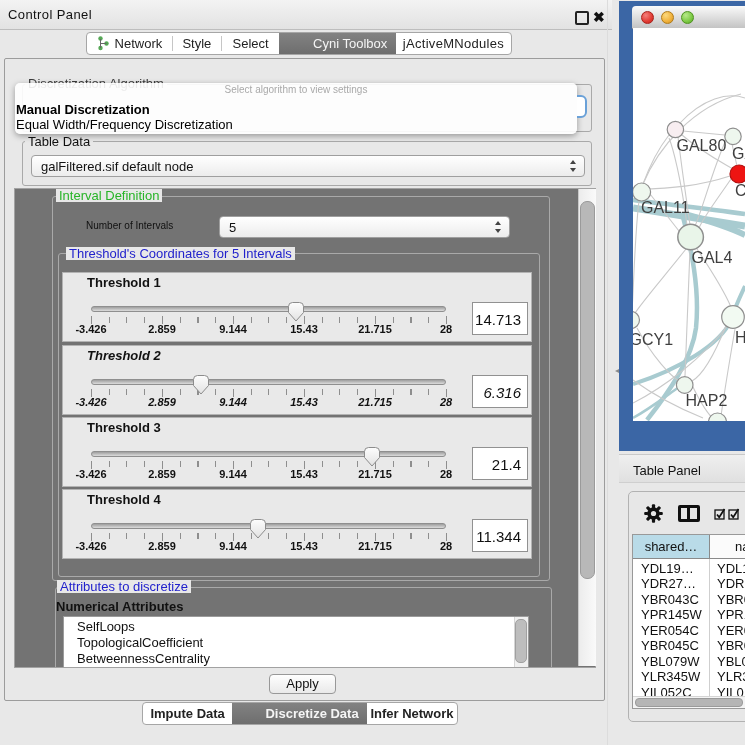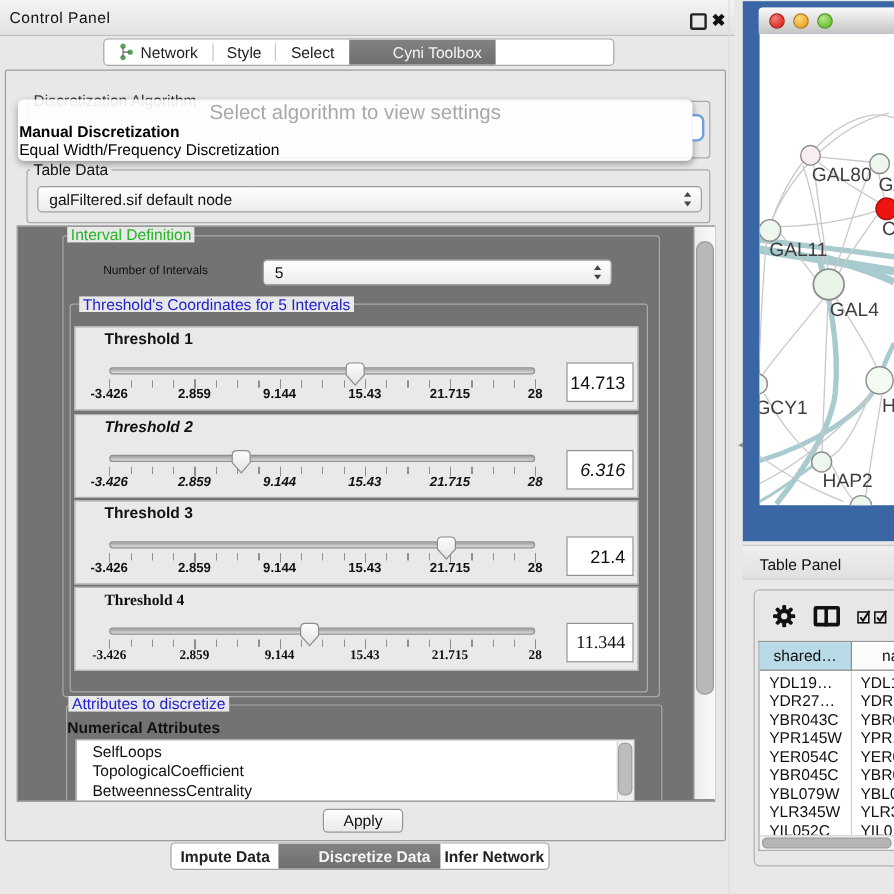--- a/index.html
+++ b/index.html
@@ -37,20 +37,21 @@
         <circle cx="3.5" cy="2.5" r="2.2" fill="#55a855"></circle>
         <circle cx="3.5" cy="12" r="2.2" fill="#55a855"></circle>
         <circle cx="9.5" cy="7.5" r="2.2" fill="#55a855"></circle>
         <path d="M3.5 3 V12 M3.5 7.5 H9.5" stroke="#666" stroke-width="1" fill="none"></path>
       </svg>Network</div>
   <div class="sp"></div>
   <div style="width:51px;">Style</div>
   <div class="sp"></div>
   <div style="width:61px;">Select</div>
   <div class="sel" style="width:97px;">Cyni Toolbox</div>
+  <div style="width:122px;letter-spacing:0.3px;">jActiveMNodules</div>
 </div>
 
 <div class="abs" style="left:4px;top:58px;width:599px;height:641px;background:#e8e8e8;border:1px solid #9c9c9c;border-radius:2px;"></div>
 
 <div class="grp" style="left:22px;top:84px;width:568px;height:46px;"></div>
 <div class="glbl" style="left:25px;top:77px;color:#3a3a3a;">Discretization Algorithm</div>
 <div class="abs" style="left:577px;top:93px;width:11px;height:27px;overflow:hidden;z-index:6;">
     <div class="abs" style="left:-34px;top:2px;width:40px;height:19px;border:2.5px solid #6aa1d8;border-radius:6px;background:#fff;"></div>
   </div>
 
@@ -134,21 +135,21 @@
             <defs>
               <linearGradient id="thg" x1="0" y1="0" x2="0" y2="1">
                 <stop offset="0" stop-color="#fdfdfd"></stop>
                 <stop offset="1" stop-color="#e2e2e2"></stop>
               </linearGradient>
             </defs>
             <path d="M1.5,5.5 q0,-4 4,-4 h7 q4,0 4,4 v6 l-7.5,8.5 l-7.5,-8.5 z" fill="url(#thg)" stroke="#8c8c8c"></path>
           </svg></div>
     <div class="vbox">21.4</div>
   </div>
-  <div class="tpanel" style="left:47px;top:299.5px;font-family:Liberation Serif, serif;">
+  <div class="tpanel" style="left:47px;top:299.5px;">
     <div class="tl">Threshold 4</div>
     <div class="track"></div>
         <div class="minor"></div>
         <div class="major"></div>
     <span class="slbl" style="left:28px;">-3.426</span>
         <span class="slbl" style="left:99px;">2.859</span>
         <span class="slbl" style="left:170px;">9.144</span>
         <span class="slbl" style="left:241px;">15.43</span>
         <span class="slbl" style="left:312px;">21.715</span>
         <span class="slbl" style="left:383px;">28</span>
@@ -180,21 +181,21 @@
 
 <div class="abs" style="left:269px;top:674px;width:65px;height:18px;border:1px solid #989898;border-radius:4px;background:linear-gradient(#fefefe,#e9e9e9);font-size:13px;text-align:center;line-height:18px;">Apply</div>
 
 <div class="seg" style="left:142px;top:702px;width:314px;font-weight:bold;">
   <div style="width:97px;">Impute Data</div>
   <div class="sel" style="width:119px;">Discretize Data</div>
   <div style="width:98px;">Infer Network</div>
 </div>
 
 <div class="abs" style="left:15px;top:83px;width:562px;height:51px;background:rgba(255,255,255,0.9);border-radius:5px;box-shadow:0 2px 6px rgba(0,0,0,0.35);z-index:5;">
-  <div class="abs" style="left:0;top:1px;width:562px;text-align:center;font-size:17px;color:#a9a9a9;">Select algorithm to view settings</div>
+  <div class="abs" style="left:0;top:1px;width:562px;text-align:center;font-size:10px;color:#a9a9a9;">Select algorithm to view settings</div>
   <div class="abs" style="left:1px;top:19px;font-size:13px;font-weight:bold;color:#000;">Manual Discretization</div>
   <div class="abs" style="left:1px;top:34px;font-size:13px;color:#000;">Equal Width/Frequency Discretization</div>
 </div>
 
 <div class="abs" style="left:607px;top:0;width:1px;height:745px;background:#dcdcdc;"></div>
 <div class="abs" style="left:615px;top:369px;width:0;height:0;border-top:2.5px solid transparent;border-bottom:2.5px solid transparent;border-right:4.5px solid #8a8a8a;"></div>
 
 <div class="abs" style="left:619px;top:1px;width:126px;height:450px;background:#3b66a5;">
   <div class="abs" style="left:13px;top:5px;width:113px;height:22px;background:linear-gradient(#fafafa,#c4c4c4);border-bottom:1px solid #8e8e8e;border-top-left-radius:4px;">
     <div class="abs" style="left:9px;top:5px;width:11px;height:11px;border-radius:50%;background:radial-gradient(circle at 35% 30%,#f4807b,#e13b33 60%,#c0241d);border:0.5px solid #a8201a;"></div>

